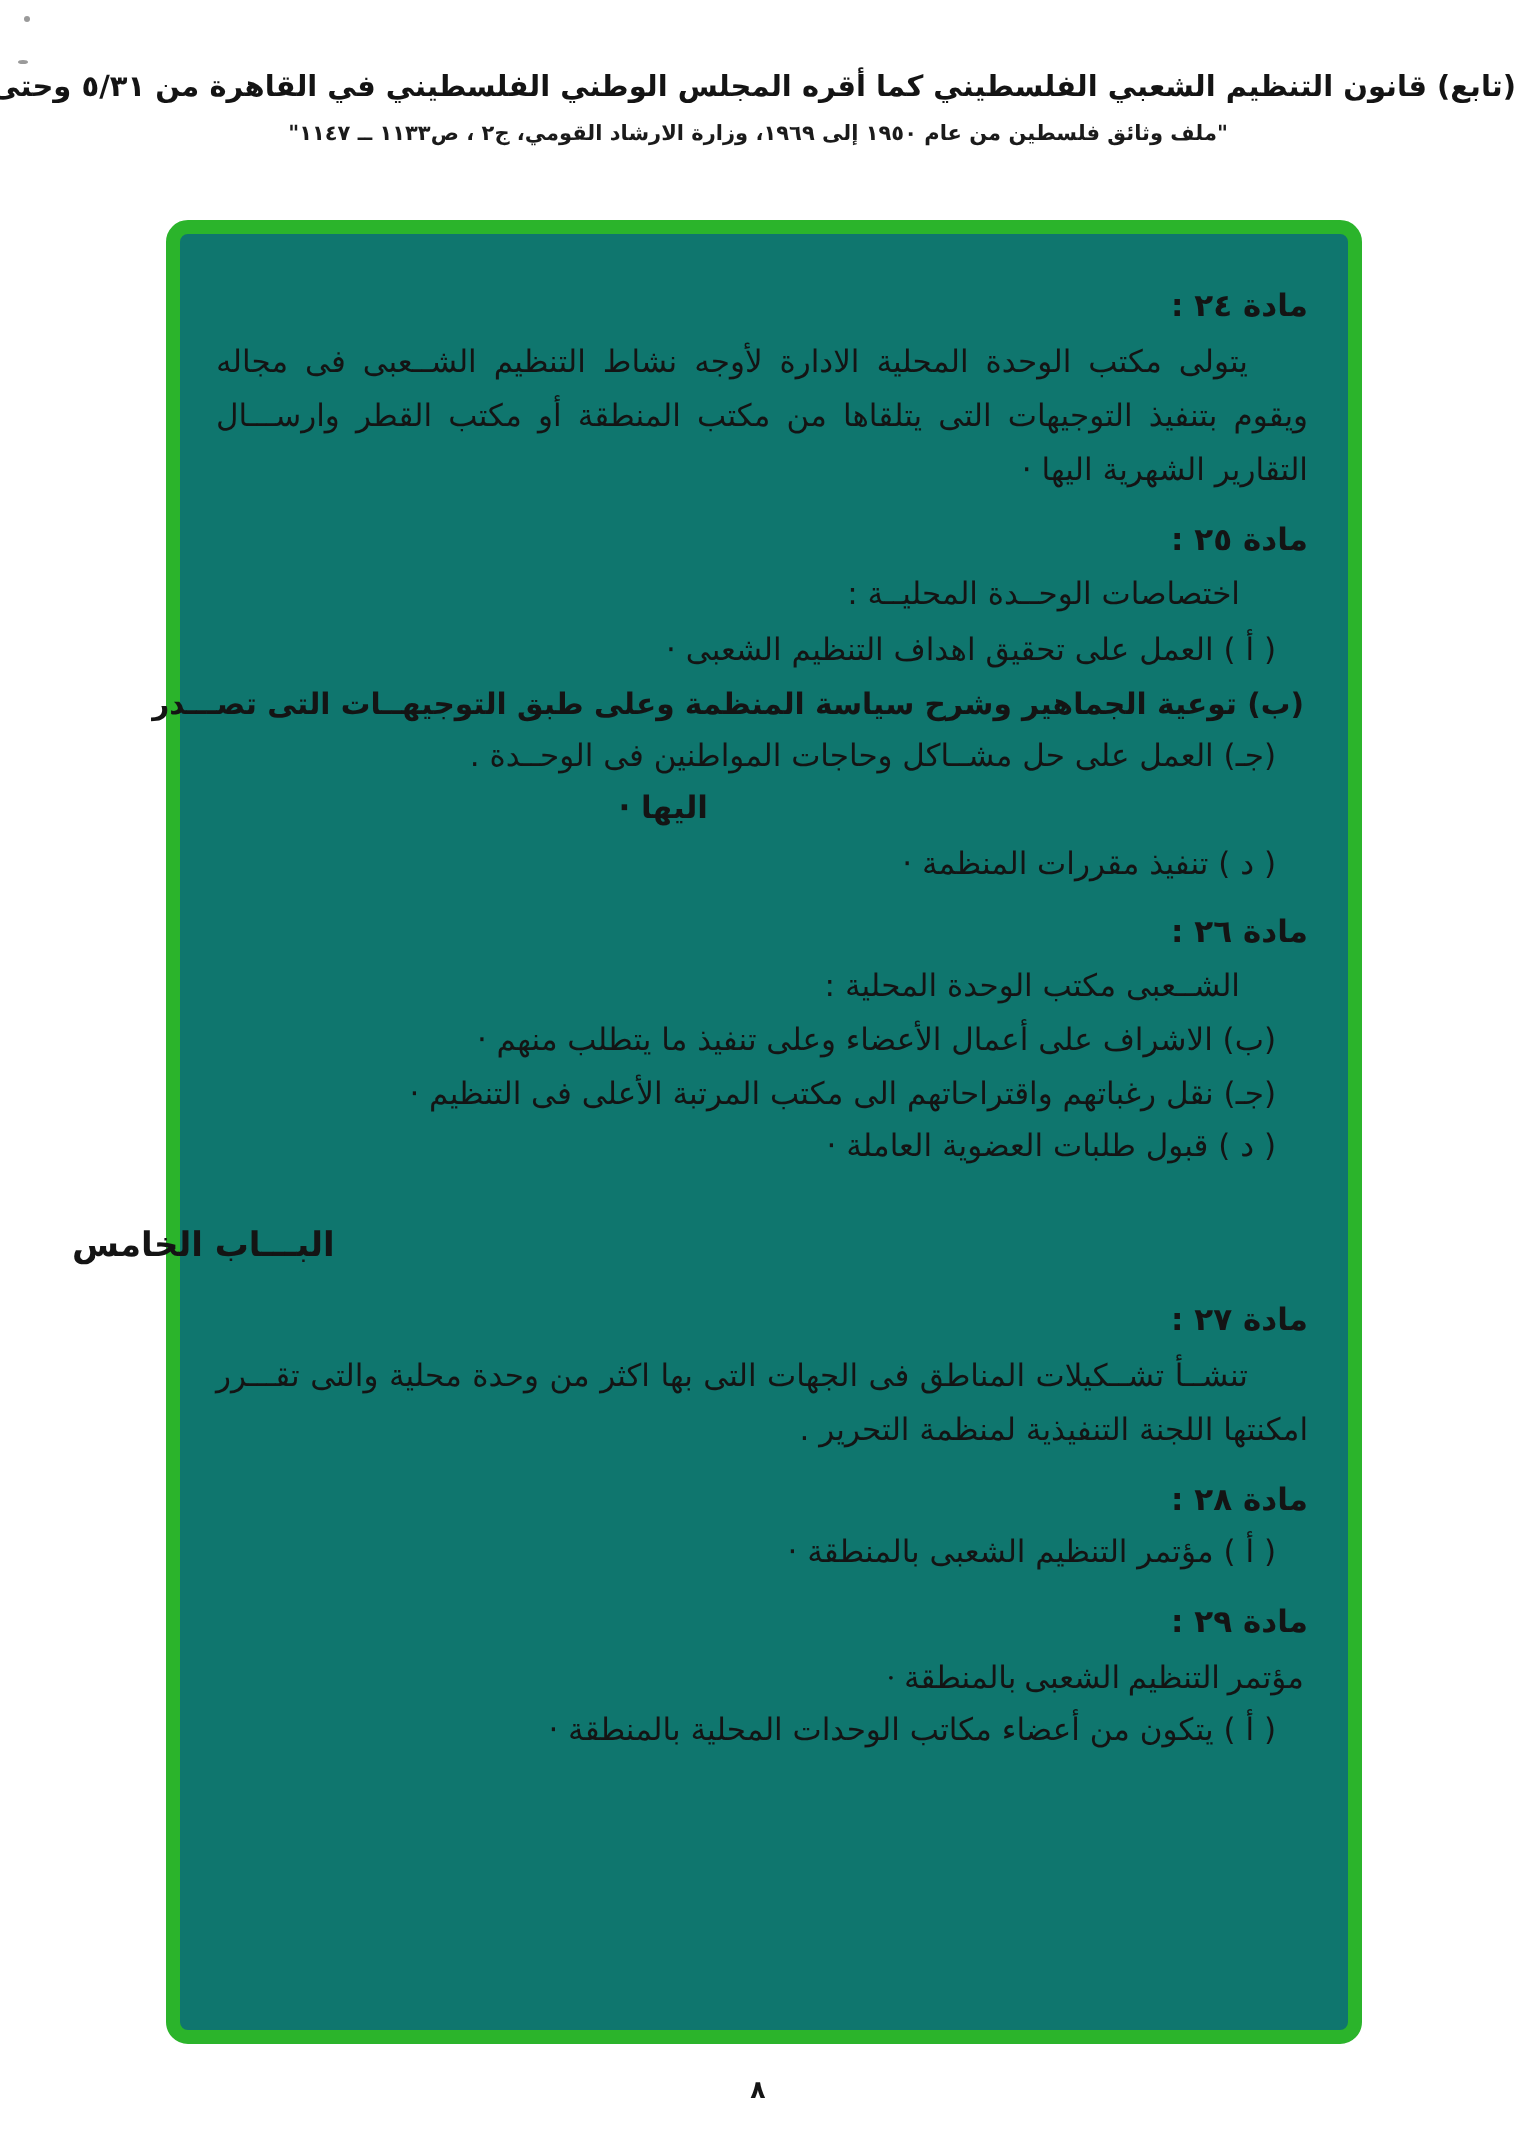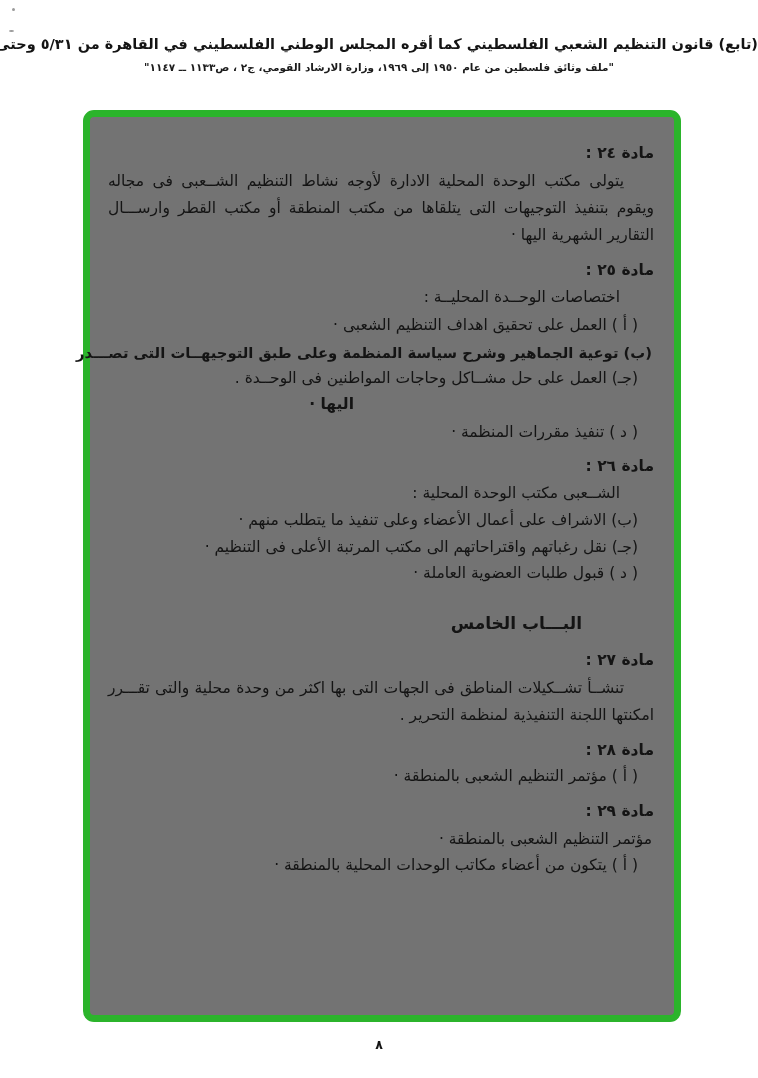--- a/index.html
+++ b/index.html
@@ -29,45 +29,45 @@
     margin-top:9px;font-weight:bold;font-size:10.5px;
     white-space:nowrap;color:#1b1b1b;
   }
 
   .green-frame{
     position:absolute;left:83px;top:110px;
     width:598px;height:912px;
     box-sizing:border-box;
     border:7px solid #2bb42b;
     border-radius:11px;
-    background:#737373;
+    background:#0f766e;
     padding:14px 20px 0 18px;
     direction:rtl;
   }
 
   .blk{font-size:15.5px;line-height:1.5;margin:2px 0;}
   .article{font-weight:bold;margin:11px 0 2px;}
   .para{
     text-align:justify;text-indent:30px;
     line-height:1.72;margin:3px 0;
   }
   .sub{padding-right:34px;margin:4px 0;}
   .item{padding-right:16px;margin:3px 0;}
   .item-bold{
     font-weight:bold;font-size:14.8px;
     white-space:nowrap;padding-right:2px;margin:5px 0 0;
   }
   .item-cont-bold{font-weight:bold;margin:0 300px 4px 0;}
   .chapter{
     font-weight:bold;font-size:17px;
-    text-align:right;position:relative;right:72px;
+    text-align:left;position:relative;right:72px;
     margin:26px 0 12px;
   }
   .section{font-weight:bold;margin:12px 0 2px;padding-right:2px;}
-  .line{margin:5px 0 2px;padding-right:2px;}
+  .line{margin:5px 0 2px;padding-right:2px;font-family:Liberation Serif, serif;}
 
   .page-number{
     position:absolute;top:1037px;left:0;right:0;
     text-align:center;font-size:12.5px;font-weight:bold;
   }
 </style>
 </head>
 <body>
 
 <div class="page">

